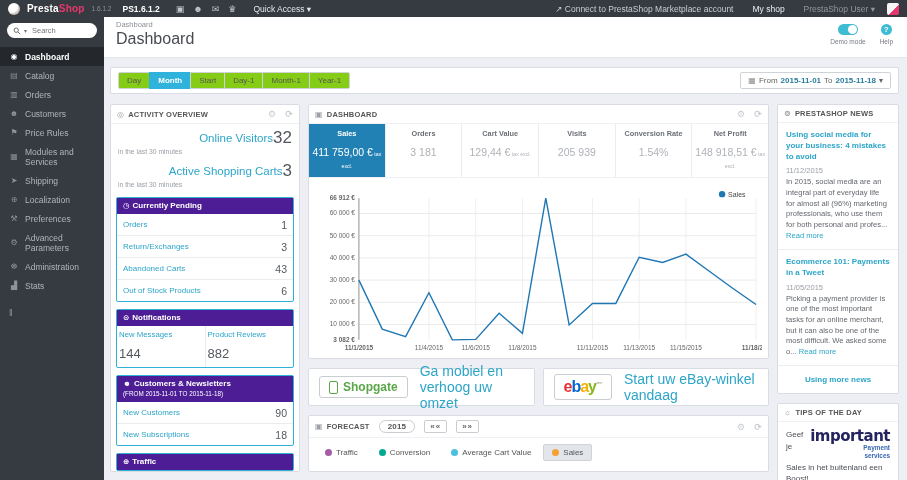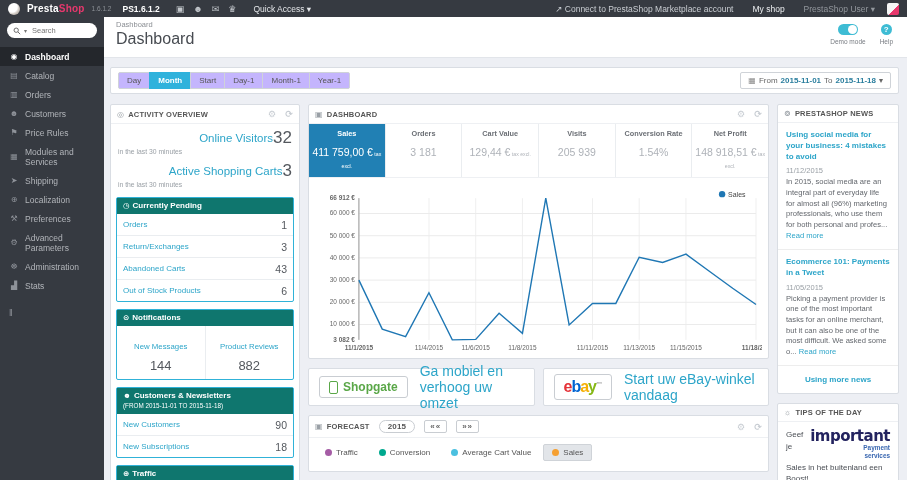--- a/index.html
+++ b/index.html
@@ -38,21 +38,21 @@
   .head-controls{position:absolute;right:14px;top:7px;display:flex;gap:14px;text-align:center}
   .toggle{width:20px;height:11px;border-radius:6px;background:#3ebcd4;position:relative;margin:0 auto;cursor:pointer}
   .toggle .knob{position:absolute;right:1px;top:1px;width:9px;height:9px;border-radius:50%;background:#fff}
   .hc-label{font-size:6.5px;color:#787c82;margin-top:3px}
   .help-circle{width:11px;height:11px;border-radius:50%;background:#3ebcd4;color:#fff;font-size:8px;font-weight:bold;
                line-height:11px;margin:0 auto;cursor:pointer}
   
   .toolbar-strip{margin:9px 8px 10px 6px;background:#fff;border:1px solid #d9dde3;border-radius:2px;
                  display:flex;align-items:center;padding:4px 7px;justify-content:space-between}
   .btn-group{display:flex}
-  .rbtn{font-size:8px;color:#555;background:#c4b5fd;border:1px solid #cfd3d8;padding:3px 8px;margin-left:-1px;cursor:pointer}
+  .rbtn{font-size:8px;color:#555;background:#84cc16;border:1px solid #cfd3d8;padding:3px 8px;margin-left:-1px;cursor:pointer}
   .rbtn:first-child{border-radius:2px 0 0 2px;margin-left:0}
   .rbtn:last-child{border-radius:0 2px 2px 0}
   .rbtn.active{background:#2fb2dc;border-color:#2fb2dc;color:#fff;font-weight:bold}
   .datebox{font-size:8px;color:#666;border:1px solid #cfd3d8;border-radius:2px;padding:3px 7px;cursor:pointer;background:#fff;display:flex;gap:3px;align-items:center}
   .datebox b{color:#2a7e9e}
   .cal{color:#888;font-size:8px}
   
   .content{display:flex;gap:8px;padding:0 8px 0 6px;align-items:flex-start}
   .col-left{flex:0 0 190px}
   .col-center{flex:1;min-width:0}
@@ -62,29 +62,29 @@
          text-transform:uppercase;border-bottom:1px solid #eef0f3;letter-spacing:.2px}
   .picon{color:#9aa0a6;font-size:8px}
   .ph-sp{flex:1}
   .ph-ico{color:#c8cdd3;font-size:9px;margin-left:5px;cursor:pointer}
   
   .ov-row{display:flex;justify-content:flex-end;align-items:center;padding:4px 7px 0}
   .ov-title{color:#2da5c9;font-size:11.5px;cursor:pointer}
   .ov-val{font-size:17px;color:#54585e}
   .ov-sub{font-size:6.8px;color:#9aa0a6;padding:0 7px 2px}
   .sub{border:1px solid #30b2d8;border-radius:2px;margin:7px 5px 0}
-  .sub-head{background:#0f766e;color:#fff;font-size:8px;font-weight:bold;padding:3px 6px;line-height:1.25}
+  .sub-head{background:#4c1d95;color:#fff;font-size:8px;font-weight:bold;padding:3px 6px;line-height:1.25}
   .sub-head .shi{font-size:7.5px;margin-right:3px}
   .sub-sub{font-weight:normal;font-size:6.3px}
   .srow{display:flex;justify-content:space-between;align-items:center;padding:4.5px 6px;border-top:1px solid #eaedf0;font-size:8px}
   .srow:first-child{border-top:0}
   .sl{color:#2da5c9;cursor:pointer}
   .sv{color:#54585e;font-size:10.5px}
   .ncols{display:flex}
-  .ncol{flex:1;text-align:center;padding:16px 2px 6px;cursor:pointer}
+  .ncol{flex:1;text-align:left;padding:4px 2px 6px;cursor:pointer}
   .ncol + .ncol{border-left:1px solid #eaedf0}
   .ncol .nl{color:#2da5c9;font-size:7.8px;margin-bottom:7px}
   .ncol .nv{color:#54585e;font-size:13px}
   
   .kpis{display:flex;border-bottom:1px solid #eef0f3}
   .kpi{flex:1;text-align:center;padding:5px 2px 7px;border-right:1px solid #eaedf0;cursor:pointer}
   .kpi:last-child{border-right:0}
   .kpi .kl{font-size:7.3px;color:#6b6f75;margin-bottom:8px;font-weight:bold}
   .kpi .kv{font-size:10.5px;color:#aeb2b8}
   .kpi .sfx{font-size:5.2px}

